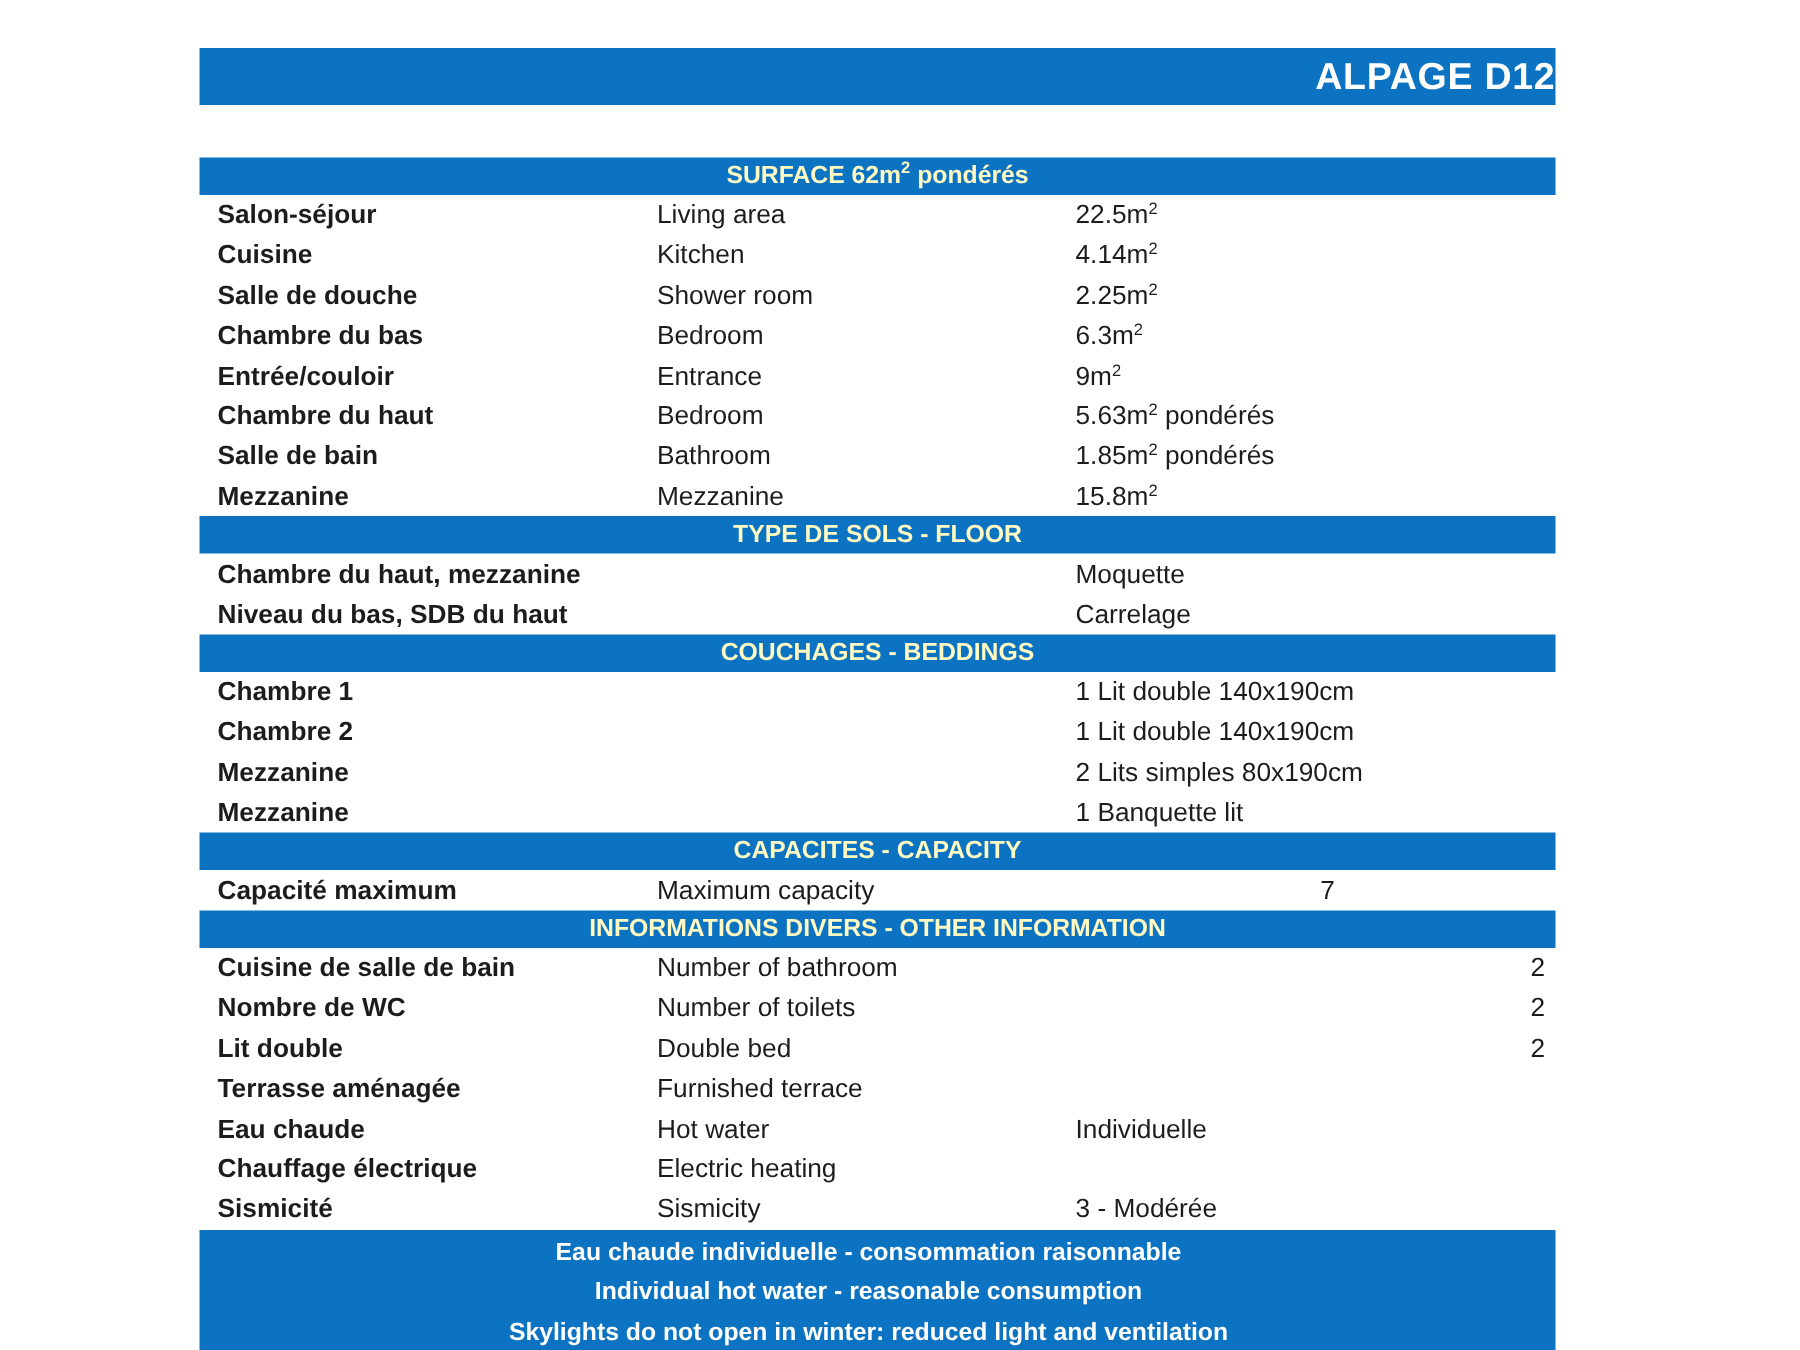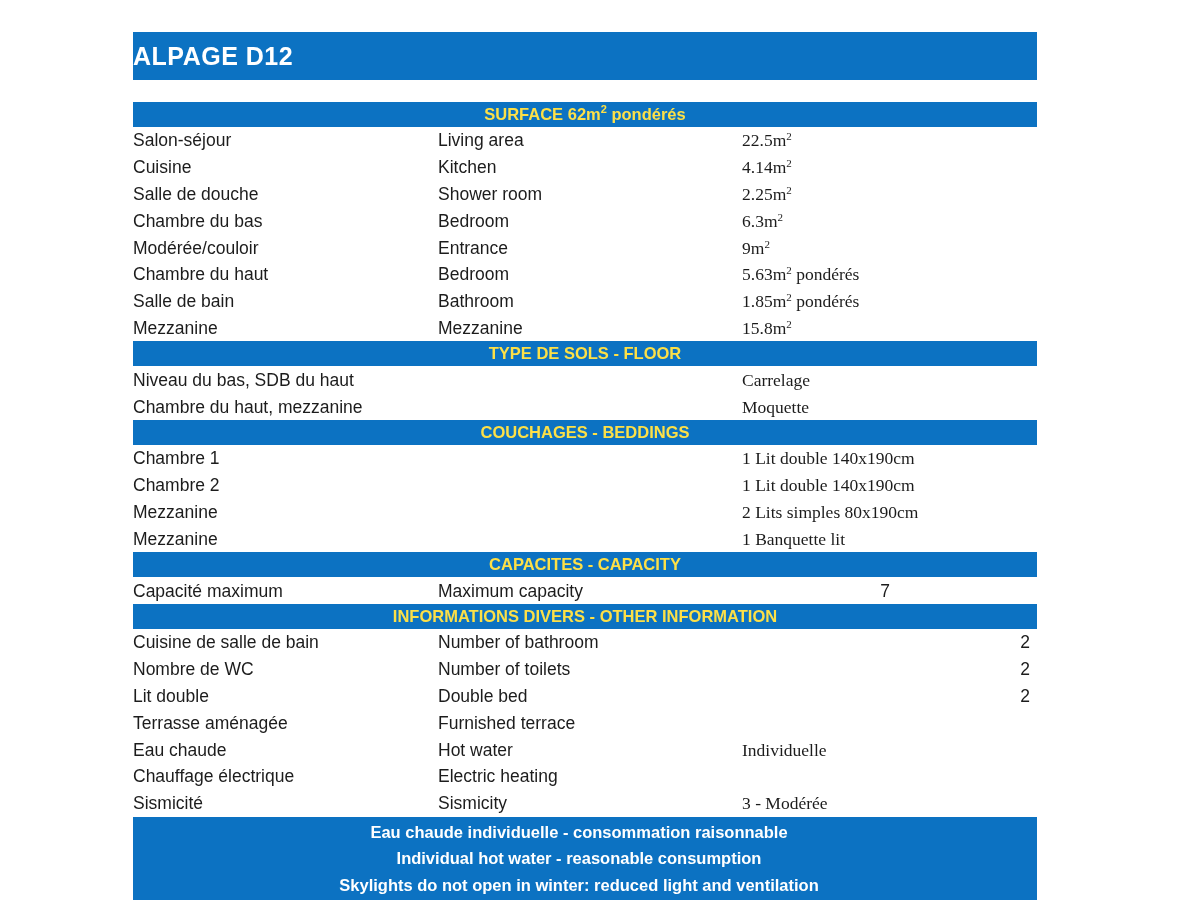--- a/index.html
+++ b/index.html
@@ -3,36 +3,36 @@
 <meta charset="utf-8">
 <style>
   :root { --bar:#0c72c2; --text:#1c1c1c; }
   html,body { margin:0; padding:0; }
   body {
     width:1200px; height:900px; background:#ffffff; overflow:hidden;
     font-family:"Liberation Sans", sans-serif; position:relative;
   }
   .doc { position:absolute; left:133px; top:32px; width:904px; }
   .title-bar {
-    height:48px; background:var(--bar);
-    display:flex; align-items:center; justify-content:flex-start;
-    margin-bottom:22px;
+    height:38px; background:var(--bar);
+    display:flex; align-items:center; justify-content:flex-end;
+    margin-bottom:35px;
   }
   .title-text { color:#ffffff; font-weight:700; font-size:25px; letter-spacing:0.5px; }
   .section-bar {
-    height:25px; background:var(--bar); color:#fde047;
+    height:25px; background:var(--bar); color:#fef9c3;
     font-weight:700; font-size:16.5px;
     display:flex; align-items:center; justify-content:center;
     white-space:pre;
   }
   .row { position:relative; height:26.8px; font-size:17.5px; color:var(--text); }
   .cell { position:absolute; top:50%; transform:translateY(-50%); white-space:pre; }
-  .c1 { left:0; }
+  .c1 { left:12px;font-weight:bold; }
   .c2 { left:305px; }
-  .c3 { left:609px;font-family:Liberation Serif, serif; }
+  .c3 { left:584px; }
   .c3-center { left:607px; width:290px; text-align:center; }
   .c4 { right:7px; }
   .supr { font-size:11px; position:relative; top:-6px; }
   .footer {
     background:var(--bar); color:#ffffff; font-weight:700; font-size:16.5px;
     text-align:center; padding:2px 12px 4px 0;
   }
   .footer-line { line-height:26.5px; }
 </style>
 </head>
@@ -58,47 +58,47 @@
         <span class="cell c1">Salle de douche</span>
         <span class="cell c2">Shower room</span>
         <span class="cell c3"><span>2.25m</span><span class="supr">2</span></span>
       </div>
       <div class="row">
         <span class="cell c1">Chambre du bas</span>
         <span class="cell c2">Bedroom</span>
         <span class="cell c3"><span>6.3m</span><span class="supr">2</span></span>
       </div>
       <div class="row">
-        <span class="cell c1">Modérée/couloir</span>
+        <span class="cell c1">Entrée/couloir</span>
         <span class="cell c2">Entrance</span>
         <span class="cell c3"><span>9m</span><span class="supr">2</span></span>
       </div>
       <div class="row">
         <span class="cell c1">Chambre du haut</span>
         <span class="cell c2">Bedroom</span>
         <span class="cell c3"><span>5.63m</span><span class="supr">2</span><span> pondérés</span></span>
       </div>
       <div class="row">
         <span class="cell c1">Salle de bain</span>
         <span class="cell c2">Bathroom</span>
         <span class="cell c3"><span>1.85m</span><span class="supr">2</span><span> pondérés</span></span>
       </div>
       <div class="row">
         <span class="cell c1">Mezzanine</span>
         <span class="cell c2">Mezzanine</span>
         <span class="cell c3"><span>15.8m</span><span class="supr">2</span></span>
       </div>
       <div class="section-bar"><span>TYPE DE SOLS - FLOOR</span></div>
       <div class="row">
+        <span class="cell c1">Chambre du haut, mezzanine</span>
+        <span class="cell c3"><span>Moquette</span></span>
+      </div>
+      <div class="row">
         <span class="cell c1">Niveau du bas, SDB du haut</span>
         <span class="cell c3"><span>Carrelage</span></span>
-      </div>
-      <div class="row">
-        <span class="cell c1">Chambre du haut, mezzanine</span>
-        <span class="cell c3"><span>Moquette</span></span>
       </div>
       <div class="section-bar"><span>COUCHAGES - BEDDINGS</span></div>
       <div class="row">
         <span class="cell c1">Chambre 1</span>
         <span class="cell c3"><span>1 Lit double 140x190cm</span></span>
       </div>
       <div class="row">
         <span class="cell c1">Chambre 2</span>
         <span class="cell c3"><span>1 Lit double 140x190cm</span></span>
       </div>

